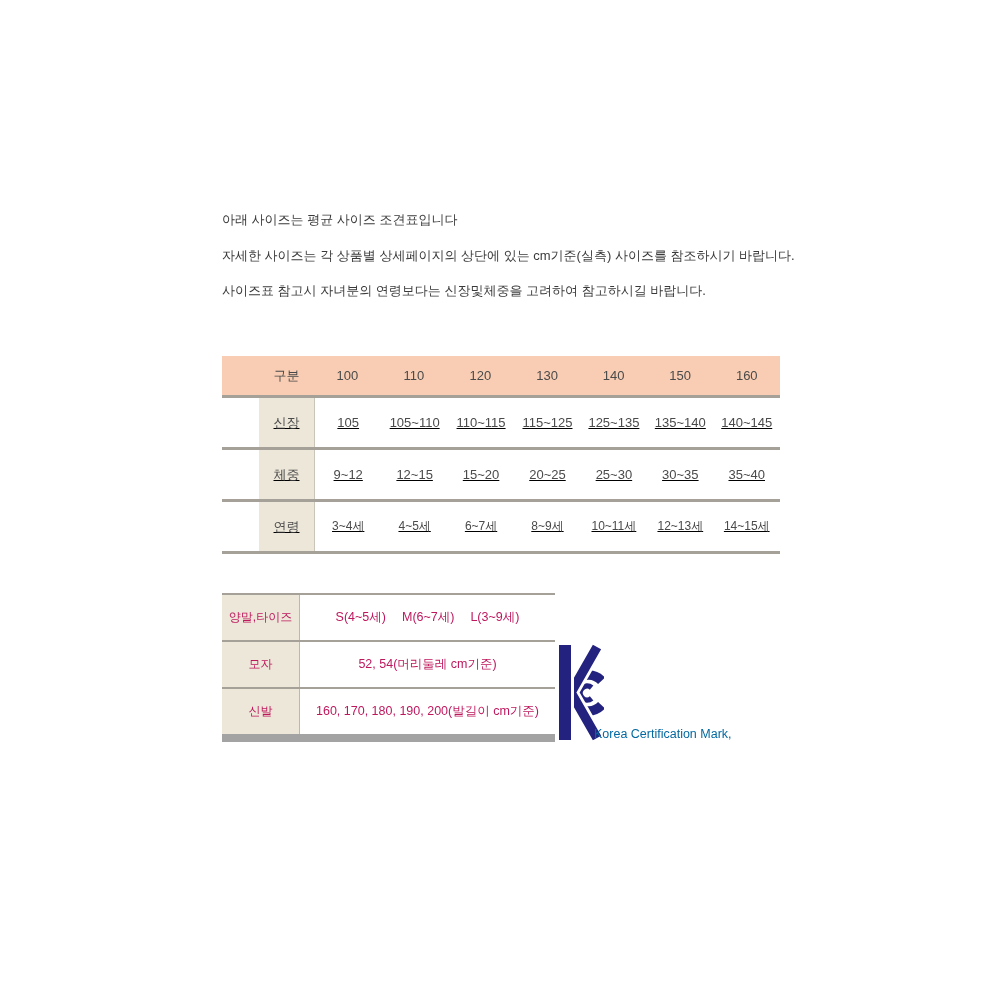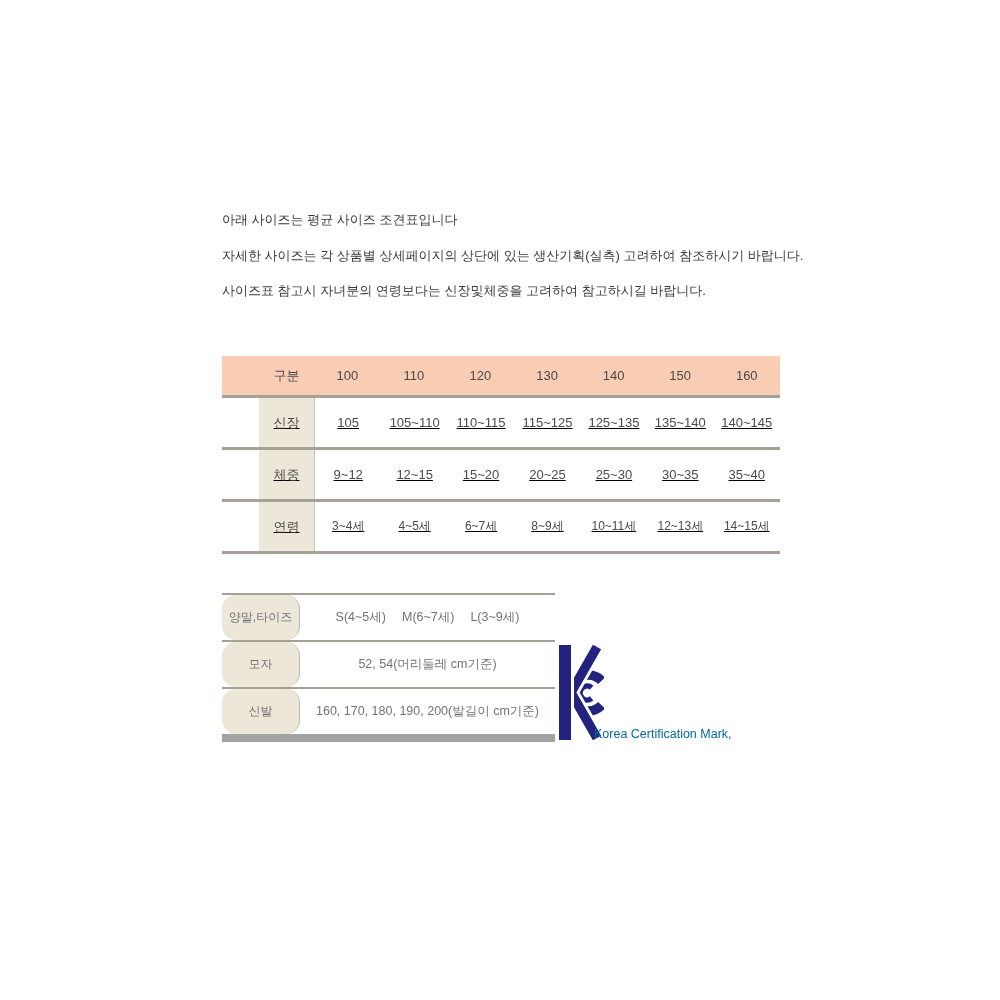--- a/index.html
+++ b/index.html
@@ -23,36 +23,36 @@
       font-size:13px;color:#4a4a4a;}
   .td.first{flex:0 0 55px;}
   .tr.data .td.first{background:#ece7d9;border-right:1px solid #c9c5b8;}
   .tr.data.age .td{font-size:12px;}
   .tr.data.age .td.first{font-size:13px;}
 
   
   .extra-table{position:absolute;left:222px;top:593px;width:333px;border-top:2px solid #a5a198;}
   .etr{display:flex;height:45px;border-bottom:2px solid #a5a198;}
   .etr.last{border-bottom:8px solid #a3a3a3;}
-  .etd{display:flex;align-items:center;justify-content:center;color:#737373;border-radius:14px;}
+  .etd{display:flex;align-items:center;justify-content:center;color:#be185d;}
   .etd.label{flex:0 0 77px;background:#ece7d9;border-right:1px solid #bcb8aa;font-size:12px;}
   .etd.value{flex:1;font-size:12.5px;gap:16px;white-space:nowrap;}
 
   
   .kc{position:absolute;left:556px;top:644px;width:200px;height:100px;}
   .kc-label{position:absolute;left:38px;top:83px;white-space:nowrap;
             color:#0369a1;font-size:12.5px;}
 </style>
 </head>
 <body>
 
 <div class="canvas">
 
   <div class="intro-line l1">아래 사이즈는 평균 사이즈 조견표입니다</div>
-  <div class="intro-line l2">자세한 사이즈는 각 상품별 상세페이지의 상단에 있는 생산기획(실측) 고려하여 참조하시기 바랍니다.</div>
+  <div class="intro-line l2">자세한 사이즈는 각 상품별 상세페이지의 상단에 있는 cm기준(실측) 사이즈를 참조하시기 바랍니다.</div>
   <div class="intro-line l3">사이즈표 참고시 자녀분의 연령보다는 신장및체중을 고려하여 참고하시길 바랍니다.</div>
 
   <div class="size-table">
     <div class="tr thead">
       <div class="td first">구분</div>
       <div class="td">100</div>
       <div class="td">110</div>
       <div class="td">120</div>
       <div class="td">130</div>
       <div class="td">140</div>

